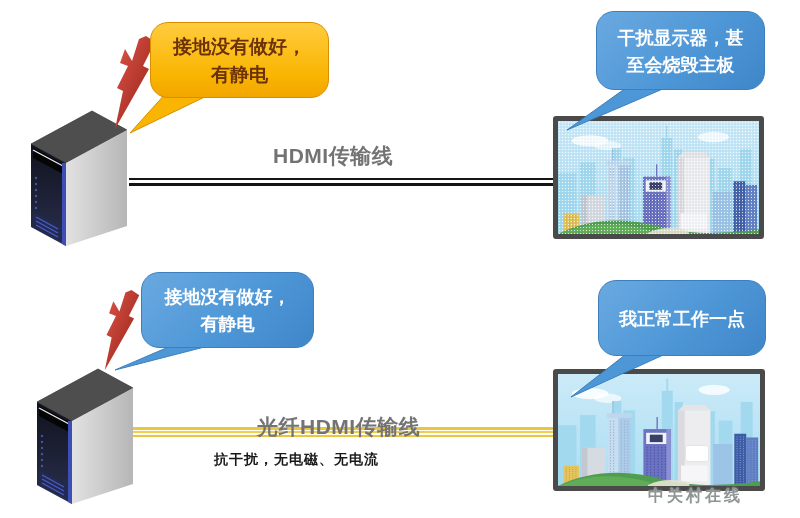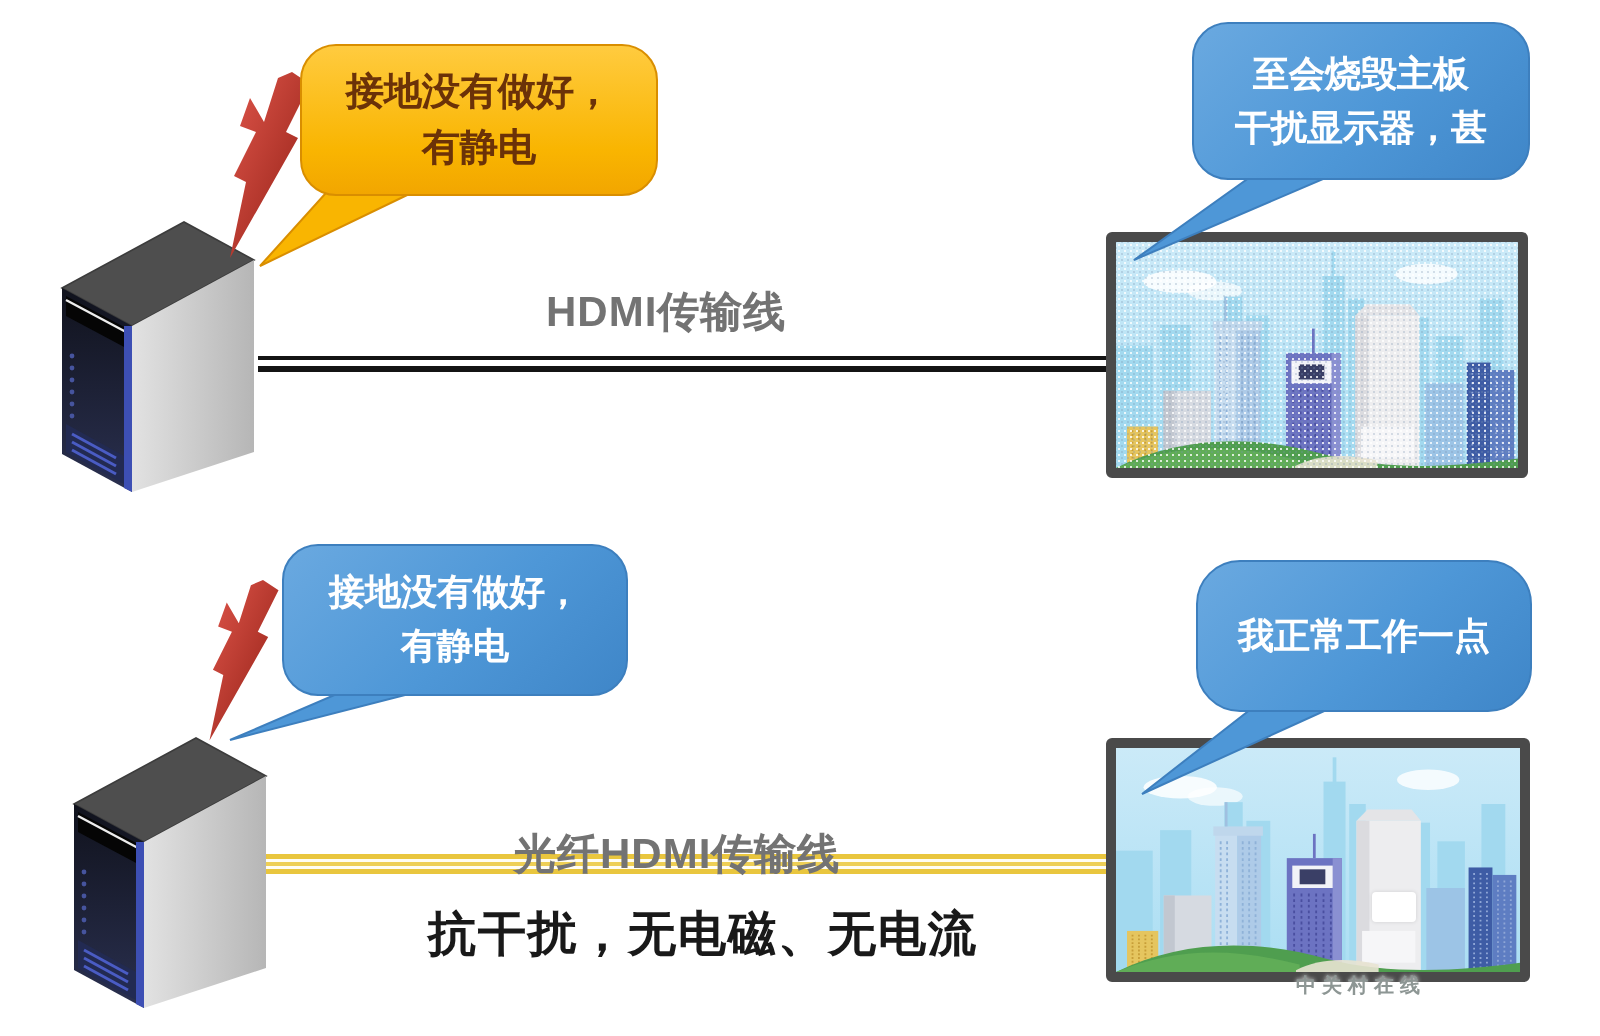--- a/index.html
+++ b/index.html
@@ -15,37 +15,37 @@
   .bubble.blue{background:linear-gradient(135deg,#6AA9E0 0%,#4E97D7 55%,#3F86C8 100%);
           color:#ffffff;border:1px solid #3D7FBE;font-size:18px;}
   .tail{position:absolute;z-index:5;}
 
   .bubble-yellow-top{left:150px;top:22px;width:177px;height:74px;}
   .tail-yellow-top{left:127px;top:90px;}
   .bubble-blue-tr{left:596px;top:11px;width:167px;height:77px;}
   .tail-blue-tr{left:560px;top:82px;}
   .bubble-blue-bl{left:141px;top:272px;width:171px;height:74px;}
   .tail-blue-bl{left:112px;top:340px;}
-  .bubble-blue-br{left:598px;top:280px;width:166px;height:74px;border-radius:22px;}
+  .bubble-blue-br{left:598px;top:280px;width:166px;height:74px;}
   .tail-blue-br{left:564px;top:348px;}
 
   
   .cable{position:absolute;z-index:1;}
   .cable-hdmi{left:129px;top:178px;width:424px;height:8px;background:#ffffff;
         border-top:2px solid #141414;border-bottom:3px solid #141414;box-sizing:border-box;}
   .cable-fiber{left:133px;top:427px;width:420px;height:10px;
         background:linear-gradient(180deg,#E9C63E 0 2.5px,#FFFDF2 2.5px 4px,#EECF55 4px 6px,#FFFDF2 6px 7.5px,#E9C63E 7.5px 10px);}
 
   
   .label-red{position:absolute;color:#737373;font-weight:bold;font-size:21px;z-index:2;
         letter-spacing:0.5px;}
   .label-hdmi{left:273px;top:142px;}
   .label-fiber{left:257px;top:413px;}
   .note-black{position:absolute;left:214px;top:451px;color:#191919;font-weight:bold;
-        font-size:24px;letter-spacing:1px;z-index:2;}
+        font-size:14px;letter-spacing:1px;z-index:2;}
 
   
   .monitor{position:absolute;border:5px solid #4A4A4A;border-radius:3px;background:#fff;
         box-sizing:border-box;z-index:3;}
   .monitor-top{left:553px;top:116px;width:211px;height:123px;}
   .monitor-bottom{left:553px;top:369px;width:212px;height:122px;}
   .screen{position:relative;width:100%;height:100%;overflow:hidden;}
   .screen svg{display:block;width:100%;height:100%;}
   .noise{position:absolute;inset:0;
      background-image:radial-gradient(rgba(255,255,255,0.78) 25%, rgba(255,255,255,0) 27%),
@@ -59,21 +59,21 @@
   .bolt{position:absolute;z-index:4;}
   .bolt-top{left:110px;top:36px;width:50px;height:95px;}
   .bolt-bottom{left:98px;top:290px;width:48px;height:82px;}
 
   
   .watermark{position:absolute;left:646px;top:444px;width:110px;height:60px;z-index:8;}
   .zol-square{position:absolute;left:40px;top:2px;width:22px;height:15px;background:#fff;
         border-radius:2px;box-shadow:0 0 2px rgba(0,0,0,0.12);}
   .zol-text{position:absolute;left:2px;top:6px;font-size:37px;font-weight:bold;color:#ffffff;
         letter-spacing:1px;text-shadow:0 1px 2px rgba(60,80,90,0.25);font-family:"Liberation Sans",sans-serif;}
-  .zol-cn{position:absolute;left:2px;top:42px;font-size:10px;color:#8D9694;letter-spacing:3px;
+  .zol-cn{position:absolute;left:2px;top:42px;font-size:16px;color:#8D9694;letter-spacing:3px;
         text-shadow:0 0 2px rgba(255,255,255,0.9);font-weight:bold;text-align:center;}
 </style>
 </head>
 <body>
 
 <div class="stage">
 
   <svg width="0" height="0" style="position:absolute" aria-hidden="true">
     <defs>
       <linearGradient id="sky" x1="0" y1="0" x2="0" y2="1">
@@ -219,22 +219,22 @@
           <use href="#skyline"></use>
         </svg>
         <div class="noise"></div>
       </div>
     </div>
 
     <svg class="tail tail-blue-tr" width="120" height="52">
       <polygon points="70,3 112,3 7,48" fill="#4E97D7" stroke="#3D7FBE" stroke-width="1"></polygon>
     </svg>
     <div class="bubble blue bubble-blue-tr">
+      <span>干扰显示器，甚</span>
       <span>至会烧毁主板</span>
-      <span>干扰显示器，甚</span>
     </div>
   </section>
 
   <section>
 
     <svg class="pc pc-bottom" viewBox="0 0 102 142">
       <use href="#pcTower"></use>
     </svg>
 
     <svg class="bolt bolt-bottom" viewBox="0 0 50 95">

